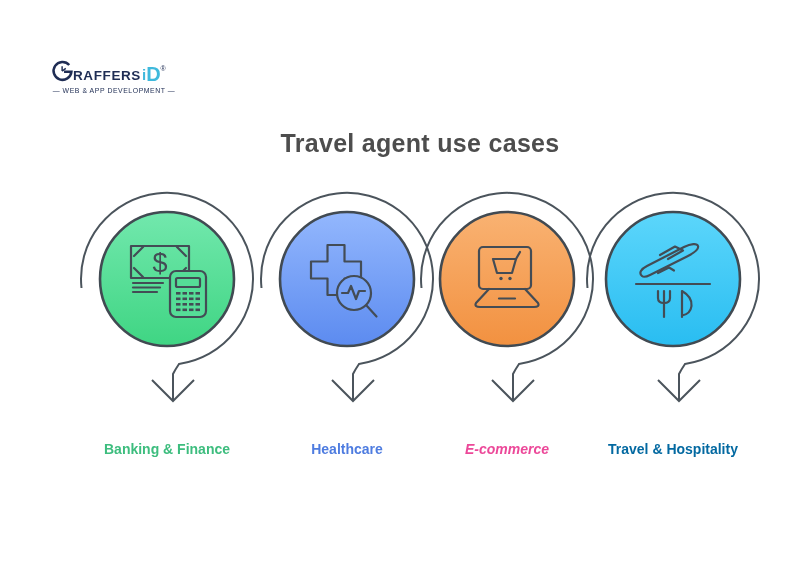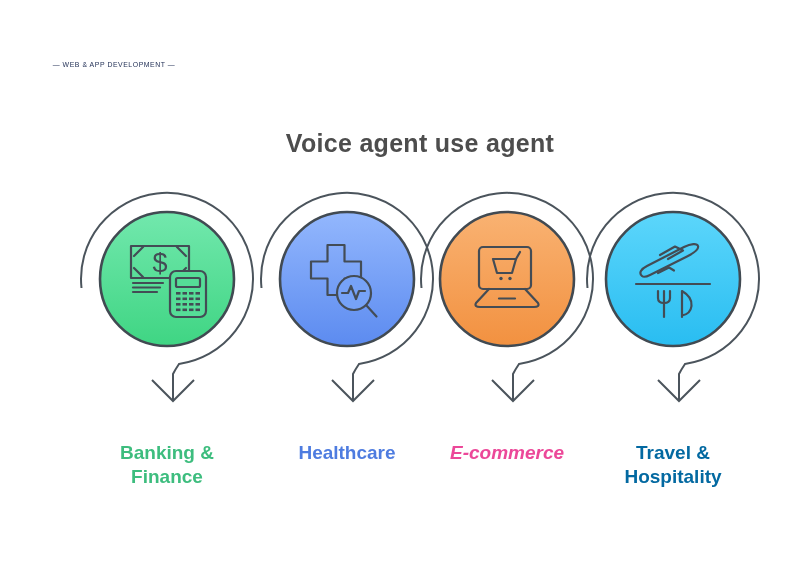--- a/index.html
+++ b/index.html
@@ -15,38 +15,48 @@
   .logo-i{font-weight:bold;font-size:15px;color:#3fb9dc;line-height:1;padding-bottom:2px;margin-left:1px;}
   .logo-d{font-weight:bold;font-size:20px;color:#3fb9dc;line-height:1;}
   .logo-r{font-size:7px;color:#1f2d54;line-height:1;padding-bottom:12px;}
   .logo-tagline{margin-top:3px;font-size:6.9px;letter-spacing:.55px;color:#223056;text-align:center;width:100%;white-space:nowrap;}
   .title{
     position:absolute;top:129px;left:420px;transform:translateX(-50%);
     margin:0;font-size:25px;font-weight:bold;color:#4d4d4d;white-space:nowrap;letter-spacing:.3px;
   }
   .uc-group{position:absolute;top:183px;width:190px;text-align:center;}
   .uc-label{
-    margin:22px auto 18px;width:132px;font-size:19px;font-weight:bold;line-height:1.25;
+    margin:22px auto 18px;width:132px;font-size:14px;font-weight:bold;line-height:1.25;
   }
   .arc{stroke:#4b545c;stroke-width:2;fill:none;}
   .bubble{stroke:#414a52;stroke-width:2.6;}
   .icon path,.icon rect,.icon circle,.icon line,.icon polyline{
     stroke:#434c55;stroke-width:2.2;fill:none;stroke-linecap:round;stroke-linejoin:round;
   }
   .icon .fill-dot{fill:#434c55;stroke:none;}
   .icon .glyph{fill:#434c55;stroke:none;font-family:"Liberation Sans",sans-serif;}
 </style>
 </head>
 <body>
 
 <div class="logo">
+  <div class="logo-row">
+    <svg class="logo-g" viewBox="0 0 26 26">
+      <path d="M 20 6.2 A 9.3 9.3 0 1 0 22.3 13.2 L 14.6 13.2" stroke-width="2.6"></path>
+      <path d="M 12.6 12.6 L 12.6 7.6 M 12.6 12.6 L 16.4 9.8" stroke-width="1.5"></path>
+    </svg>
+    <span class="logo-graffers">RAFFERS</span>
+    <span class="logo-i">i</span>
+    <span class="logo-d">D</span>
+    <span class="logo-r">®</span>
+  </div>
   <div class="logo-tagline">— WEB &amp; APP DEVELOPMENT —</div>
 </div>
 
-<h1 class="title">Voice agent use agent</h1>
+<h1 class="title">Travel agent use cases</h1>
 
 <div class="uc-group" style="left:72px">
   <svg width="190" height="232" viewBox="0 0 190 232">
     <defs>
       <linearGradient id="grad-0" x1="0" y1="0" x2="0" y2="1">
         <stop class="grad-top" offset="0" stop-color="#72e8ad"></stop>
           <stop class="grad-bottom" offset="1" stop-color="#3fd583"></stop>
       </linearGradient>
     </defs>
     <path class="arc" d="M 9.5 105 A 86 86 0 1 1 107 181 Q 103 187 101 191 L 101 217 M 80 197 L 101 218 L 122 197"></path>

